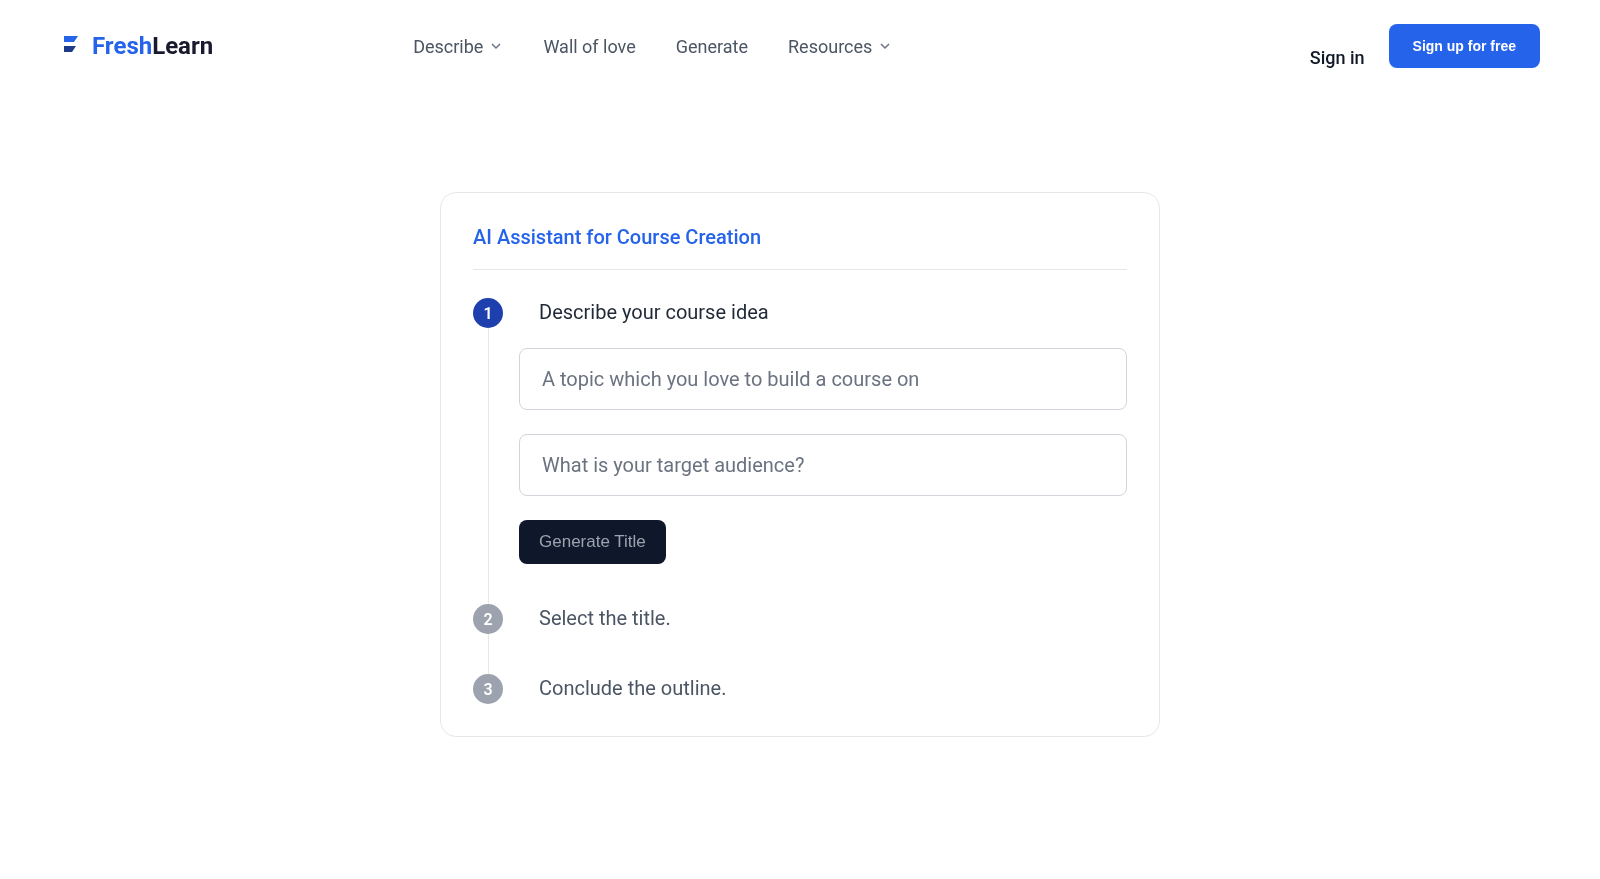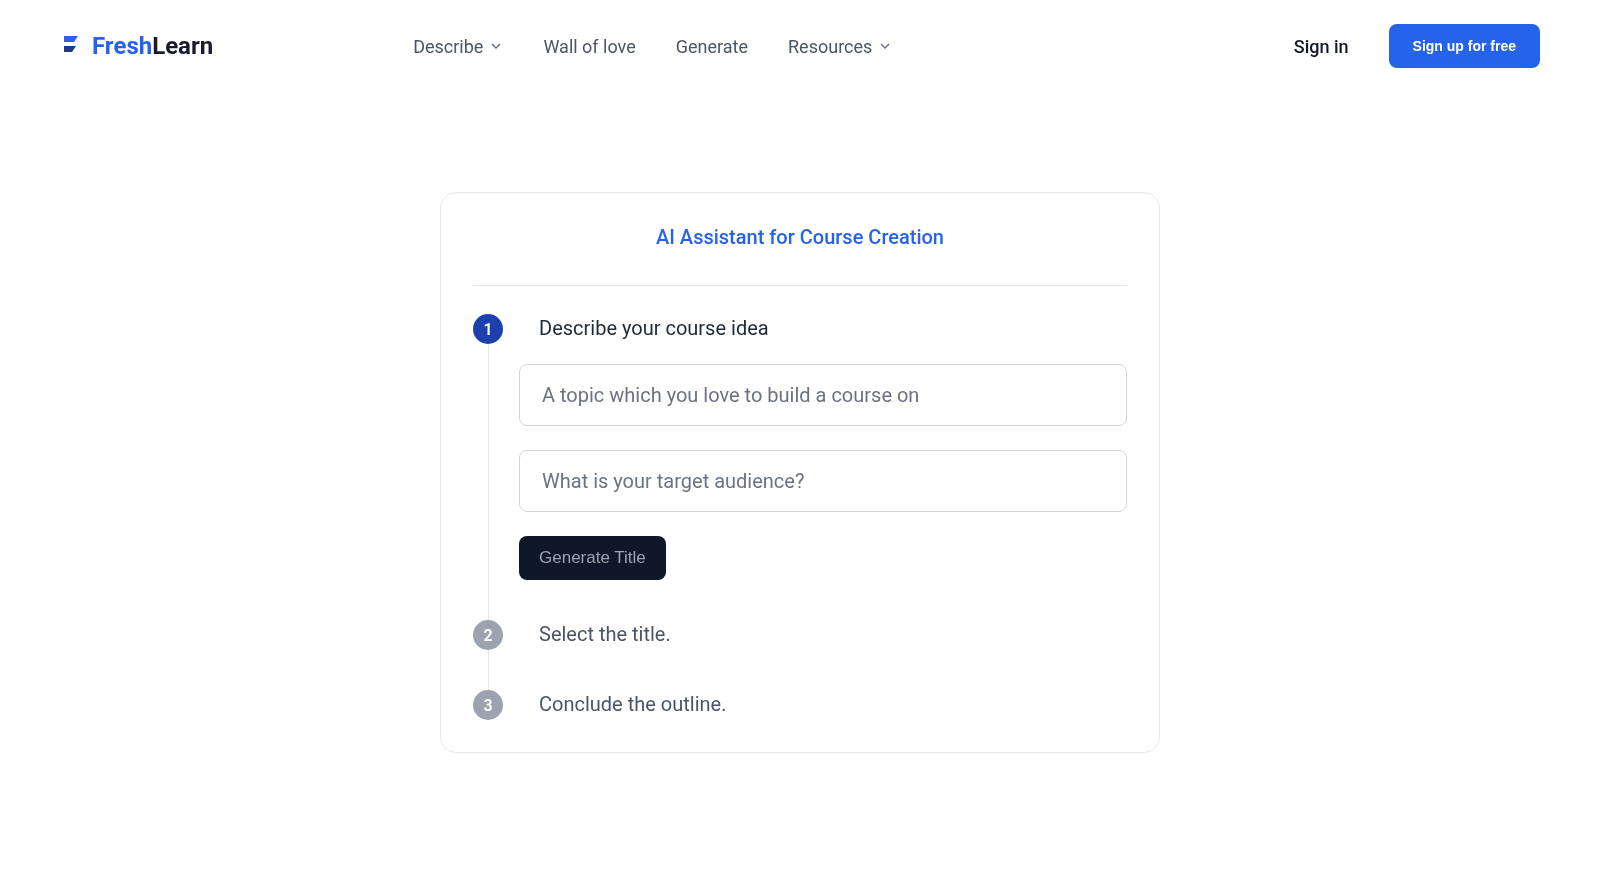--- a/index.html
+++ b/index.html
@@ -8,26 +8,26 @@
     .header { display: flex; align-items: center; padding: 24px 60px; }
     .logo { display: flex; align-items: center; gap: 8px; font-size: 24px; font-weight: 700; }
     .logo-icon { display: flex; }
     .logo-fresh { color: #2563eb; }
     .logo-learn { color: #1a1a2e; }
     
     .nav { display: flex; gap: 40px; margin-left: 200px; }
     .nav-item { display: flex; align-items: center; gap: 6px; font-size: 18px; color: #4b5563; cursor: pointer; }
     .chevron { display: inline-flex; }
     
-    .auth { margin-left: auto; display: flex; align-items: center; gap: 40px; }
+    .auth { margin-left: auto; display: flex; align-items: flex-end; gap: 24px; }
     .signin { font-size: 18px; color: #111827; cursor: pointer; font-weight: 500; }
     .signup { background: #2563eb; color: #fff; padding: 14px 24px; border-radius: 8px; font-size: 14px; font-weight: 600; border: none; cursor: pointer; }
     
     .card { max-width: 720px; margin: 100px auto 40px; border: 1px solid #e5e7eb; border-radius: 16px; padding: 32px; }
-    .card-title { color: #2563eb; font-size: 20px; font-weight: 500; padding-bottom: 36px; border-bottom: 1px solid #e5e7eb; margin-bottom: 28px; text-align: center; }
+    .card-title { color: #2563eb; font-size: 20px; font-weight: 500; padding-bottom: 20px; border-bottom: 1px solid #e5e7eb; margin-bottom: 28px; }
     
     .step { display: flex; align-items: flex-start; gap: 16px; }
     .step-num { width: 30px; height: 30px; border-radius: 50%; display: flex; align-items: center; justify-content: center; font-size: 16px; font-weight: 600; flex-shrink: 0; }
     .step-num.active { background: #1e40af; color: #fff; }
     .step-num.inactive { background: #9ca3af; color: #fff; }
     .step-title { font-size: 20px; color: #1f2937; padding-top: 2px; margin-left: 20px; }
     .step-title.inactive { color: #4b5563; }
     
     .step-body { margin-left: 15px; border-left: 1px solid #e5e7eb; padding-left: 30px; padding-top: 20px; padding-bottom: 40px; min-height: 40px; }
     .step-body.short { padding-top: 10px; padding-bottom: 20px; }

